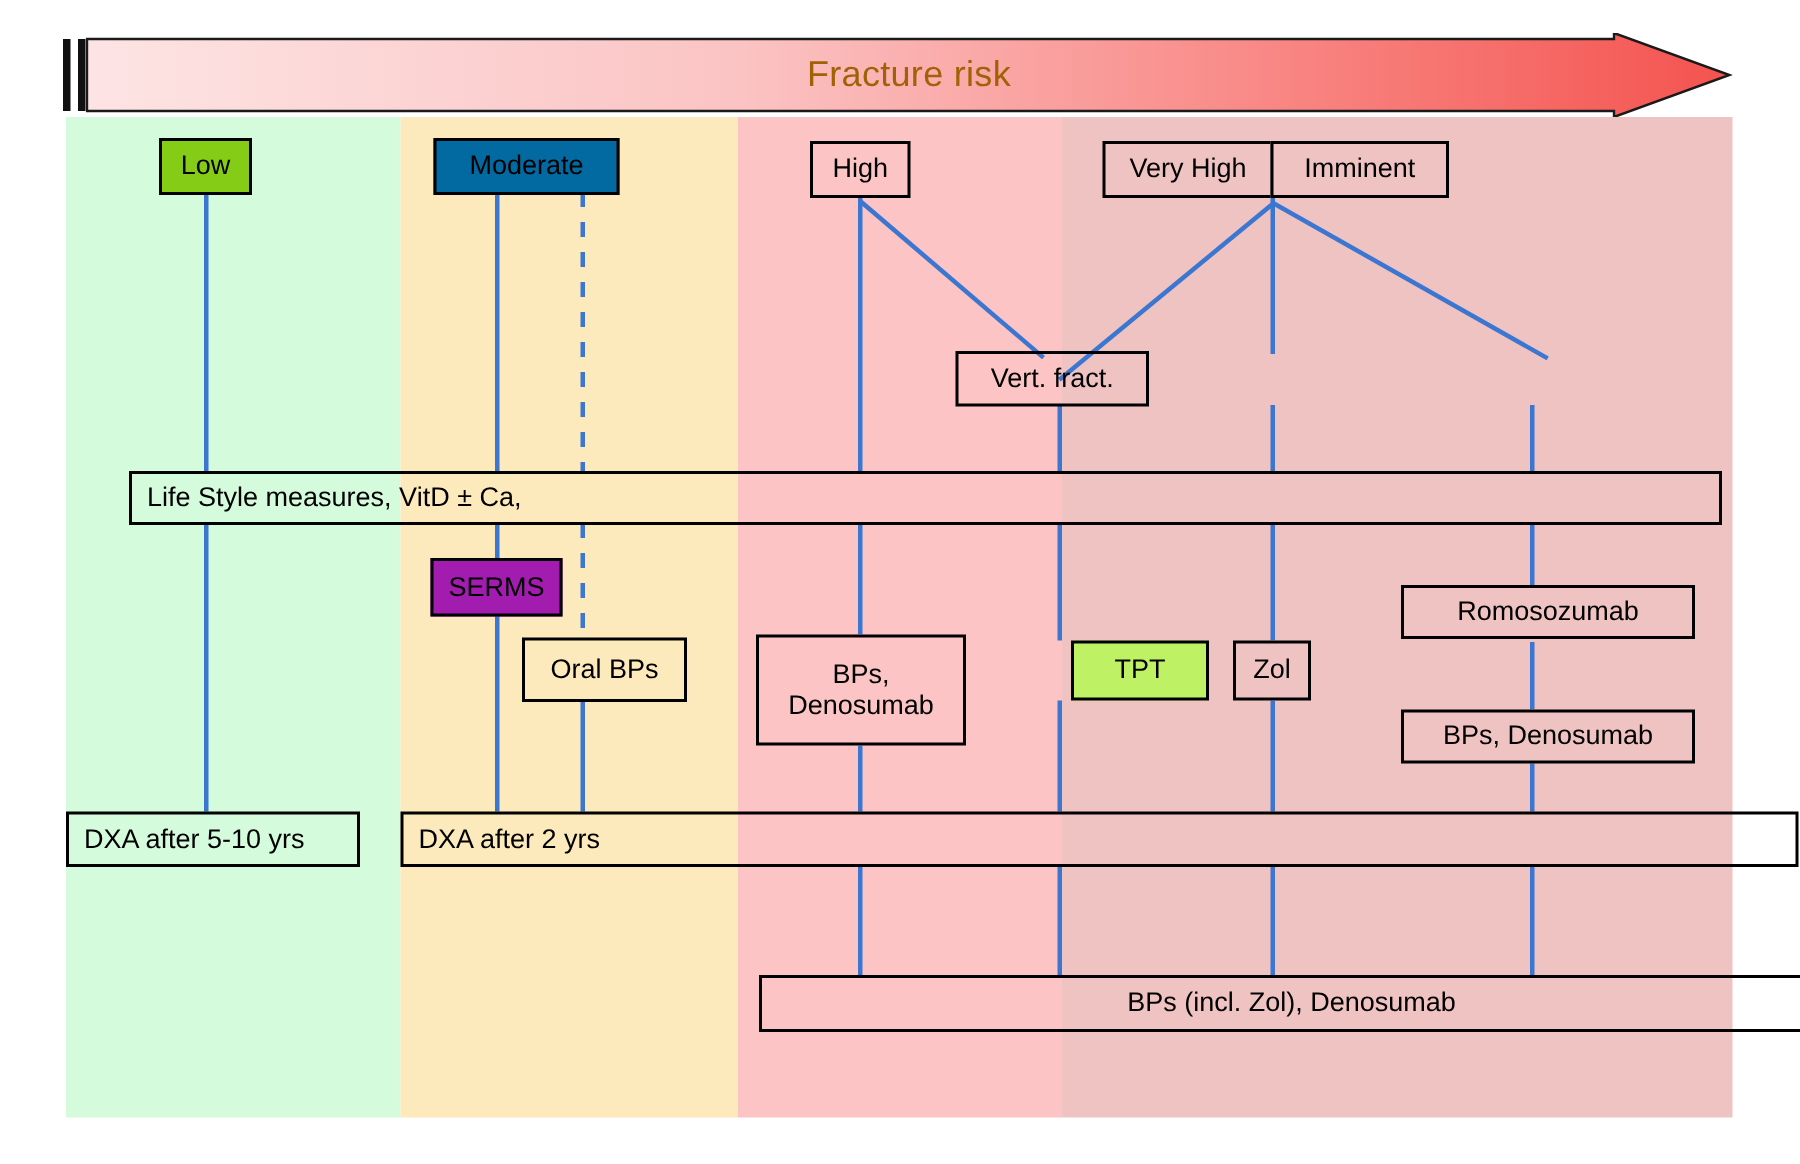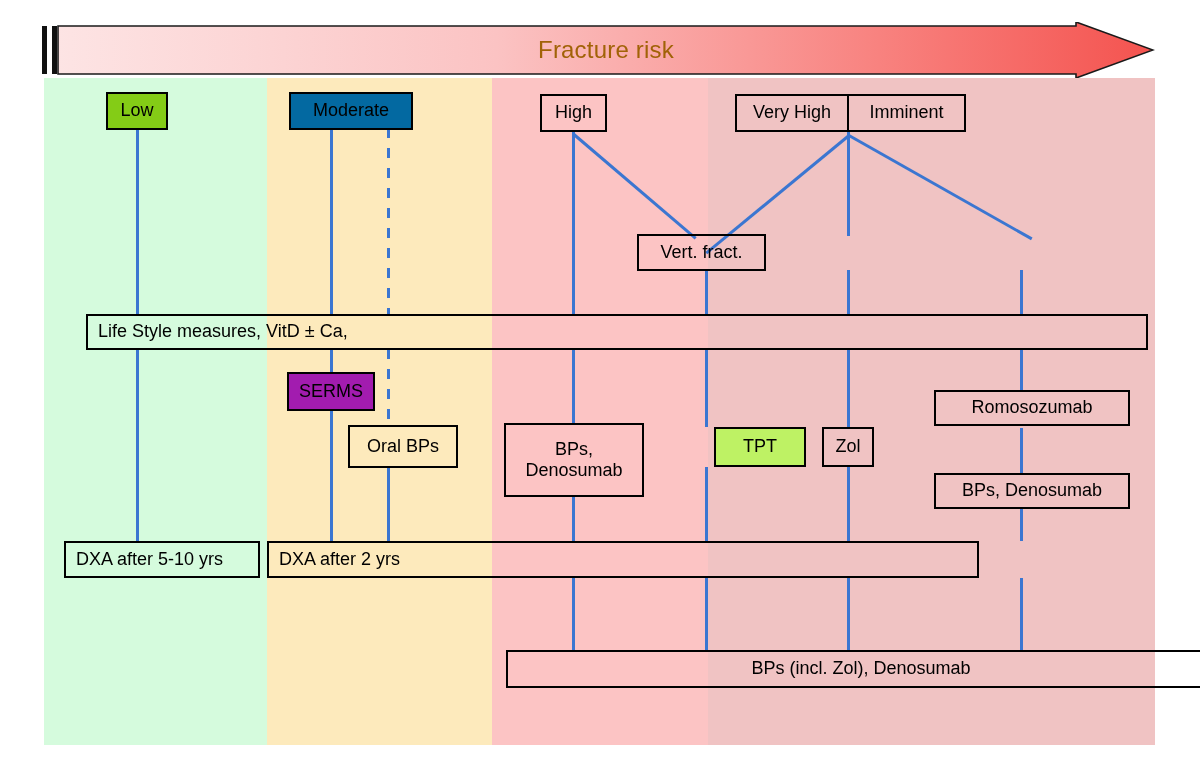--- a/index.html
+++ b/index.html
@@ -156,25 +156,25 @@
   </div>
 
   <div class="node" style="left:934px;top:390px;width:196px;height:36px;background:#f0c3c3;">
     <span>Romosozumab</span>
   </div>
 
   <div class="node" style="left:934px;top:473px;width:196px;height:36px;background:#f0c3c3;">
     <span>BPs, Denosumab</span>
   </div>
 
-  <div class="node left" style="left:44px;top:541px;width:196px;height:37px;margin-left:20px;">
+  <div class="node left" style="left:44px;top:541px;width:196px;height:37px;">
     <span>DXA after 5-10 yrs</span>
   </div>
 
-  <div class="node left" style="left:267px;top:541px;width:712px;height:37px;">
+  <div class="node left" style="left:267px;top:541px;width:932px;height:37px;">
     <span>DXA after 2 yrs</span>
   </div>
 
   <div class="node" style="left:506px;top:650px;width:710px;height:38px;">
     <span>BPs (incl. Zol), Denosumab</span>
   </div>
 
 </div>
 
 </body></html>

